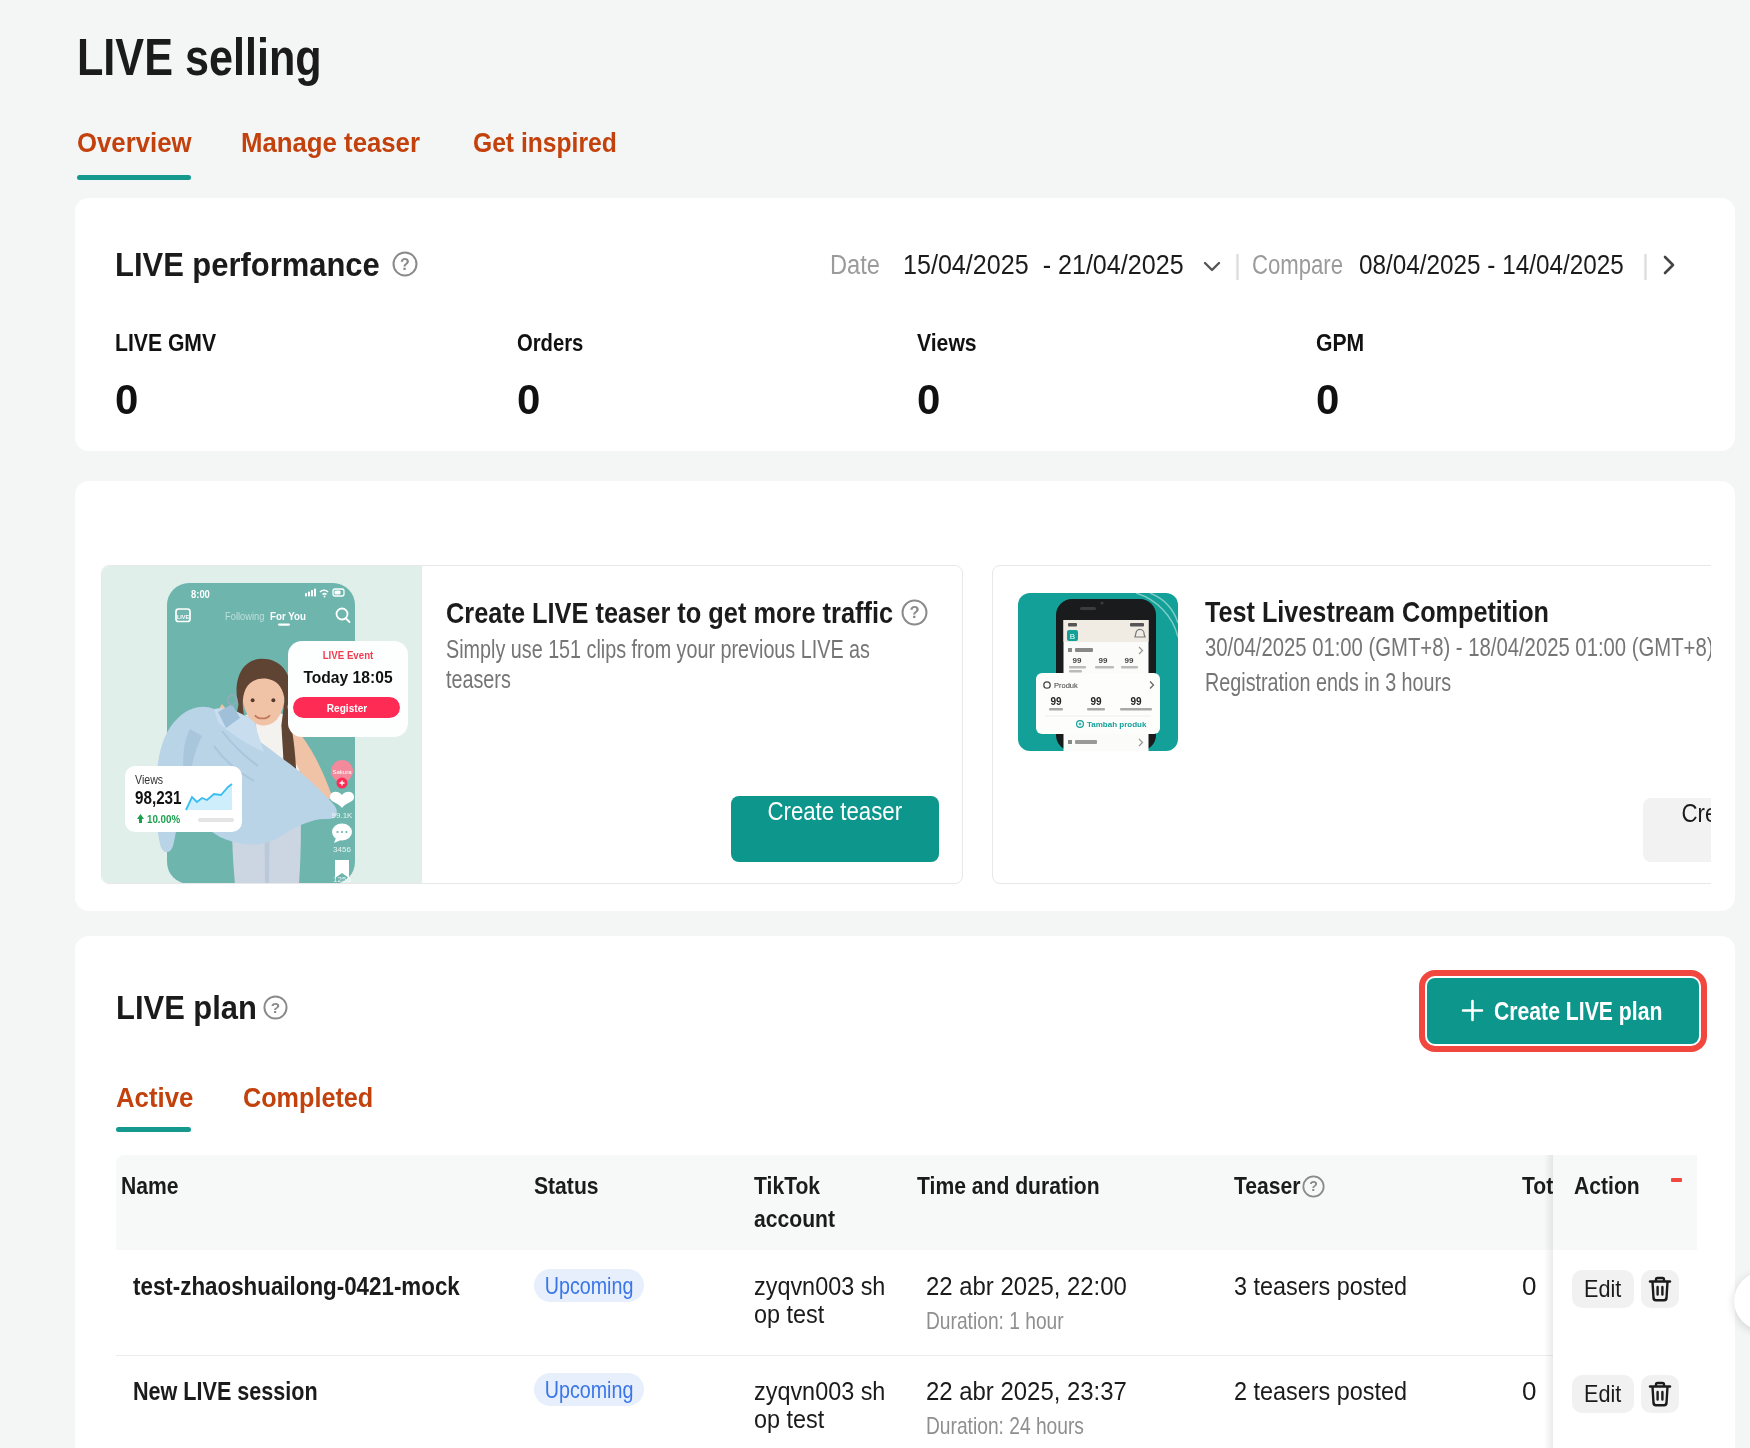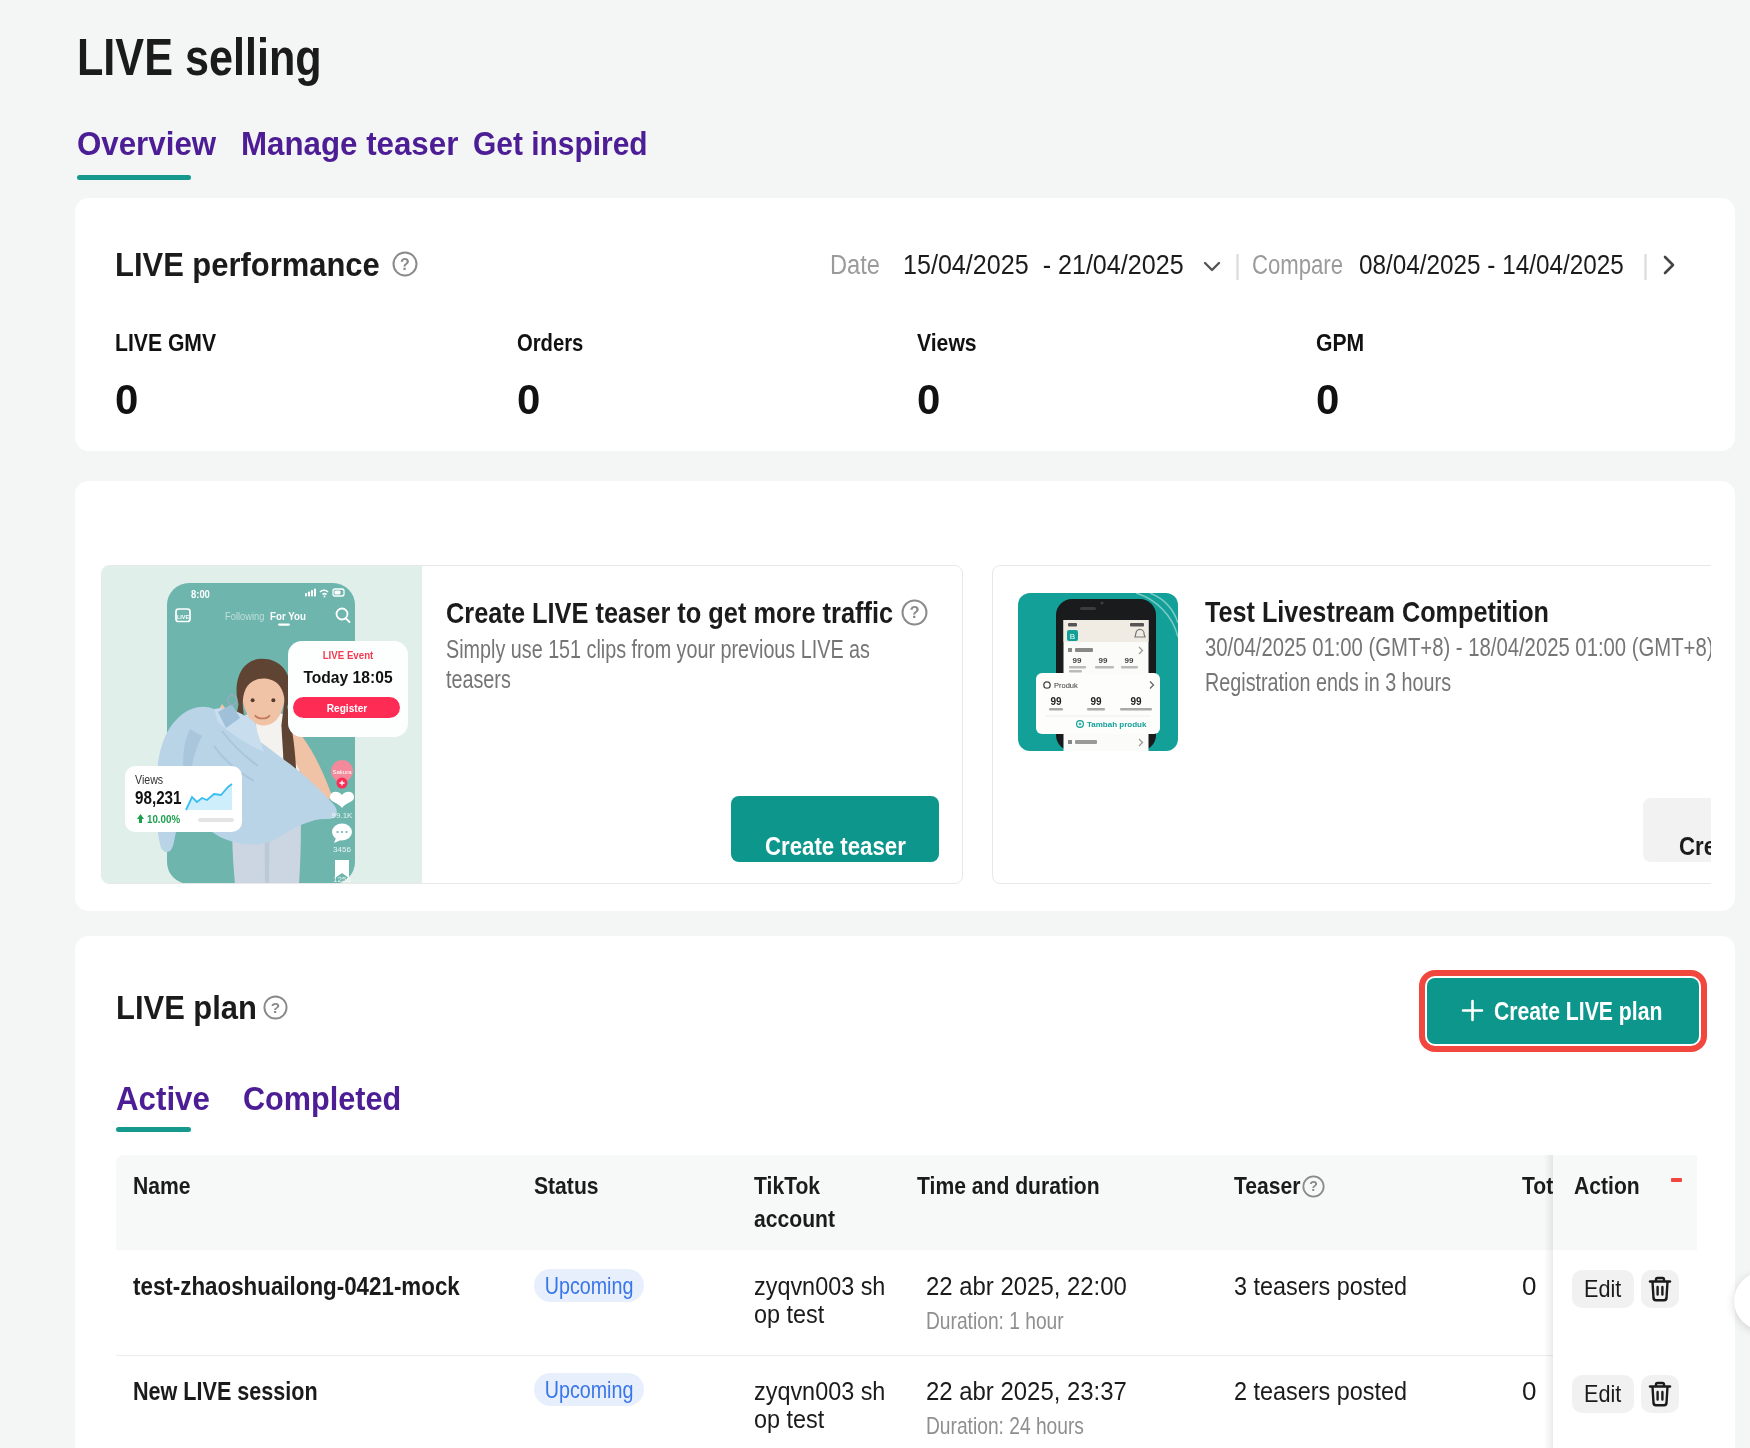--- a/index.html
+++ b/index.html
@@ -3,42 +3,42 @@
 <meta charset="utf-8">
 <style>
 * { margin:0; padding:0; box-sizing:border-box; }
 html,body { width:1750px; height:1448px; overflow:hidden; }
 body { background:#f4f5f5; font-family:"Liberation Sans", sans-serif; color:#1b1b1b; position:relative; }
 .card { position:absolute; left:75px; width:1660px; background:#fff; border-radius:14px; }
 .sx { display:inline-block; white-space:nowrap; transform:scaleX(var(--s,0.85)); transform-origin:0 50%; }
 .sxc { display:inline-block; white-space:nowrap; transform:scaleX(var(--s,0.85)); transform-origin:50% 50%; }
 h1 { position:absolute; left:77px; top:31px; font-size:52px; font-weight:700; line-height:52px; }
 .tabs { position:absolute; left:77px; top:128px; }
-.tab { position:absolute; top:0; font-size:34px; font-weight:700; color:#4c1d95; white-space:nowrap; line-height:30px; }
+.tab { position:absolute; top:0; font-size:28px; font-weight:700; color:#c2410c; white-space:nowrap; line-height:30px; }
 .tab-underline { position:absolute; left:0; top:47px; width:114px; height:5px; background:#15998f; border-radius:2.5px; }
 
 
 #c1 { top:198px; height:253px; }
 .ctitle { position:absolute; font-size:34px; font-weight:700; line-height:36px; white-space:nowrap; }
 #c1 .ctitle { left:40px; top:48px; }
 .dateline { position:absolute; top:53px; left:755px; width:860px; height:30px; font-size:27px; color:#1b1b1b; }
 .dl { position:absolute; top:0; line-height:28px; white-space:nowrap; transform:scaleX(var(--s,0.9)); transform-origin:0 50%; }
 .mlabel { position:absolute; top:132px; font-size:23px; font-weight:700; color:#111; }
 .mvalue { position:absolute; top:181px; font-size:42px; font-weight:700; color:#111; line-height:42px; }
 
 
 #c2 { top:481px; height:430px; }
 #c2 .ctitle { left:27px; top:24px; font-size:35px; }
 #c2 .rowclip { position:absolute; left:26px; top:84px; width:1610px; height:321px; overflow:hidden; }
 .subcard { position:absolute; top:0; height:319px; width:862px; border:1px solid #e8e8e8; border-radius:8px; background:#fff; overflow:hidden; }
 #sc1 { left:0; }
 #sc2 { left:891px; }
 .sc-title { position:absolute; font-size:30px; font-weight:700; color:#1b1b1b; white-space:nowrap; line-height:32px; }
 .sc-sub { position:absolute; font-size:26px; color:#757575; line-height:30px; }
-.btn { position:absolute; border-radius:8px; display:flex; align-items:flex-end; justify-content:center; font-weight:700; }
+.btn { position:absolute; border-radius:8px; display:flex; align-items:flex-start; justify-content:center; font-weight:400; }
 
 
 #c3 { top:936px; height:560px; overflow:hidden; border-radius:14px 14px 0 0; }
 #c3 .ctitle { left:41px; top:53px; }
 .cbtn { position:absolute; left:1352px; top:42px; width:272px; height:66px; background:#0d968b; border-radius:8px; color:#fff;
   box-shadow:0 0 0 2px #fff, 0 0 0 8px #f2473f; font-size:26px; font-weight:700; }
 .tabs2 { position:absolute; left:41px; top:147px; }
 .thead { position:absolute; left:41px; top:219px; width:1581px; height:95px; background:#f7f8f8; border-radius:8px 8px 0 0; }
 .th { position:absolute; font-size:24px; font-weight:700; color:#1b1b1b; top:233px; line-height:33px; }
 .tcell { position:absolute; font-size:26px; color:#1b1b1b; line-height:34px; }
@@ -259,21 +259,21 @@
         <path d="M11.5 2 V21 M2 11.5 H21" stroke="#fff" stroke-width="2.6" stroke-linecap="round"></path>
       </svg>
       <span style="position:absolute; left:67px; top:0; line-height:66px; white-space:nowrap; transform:scaleX(0.815); transform-origin:0 50%;">Create LIVE plan</span>
     </div>
   <div class="tabs2">
     <div class="tab" style="left:0;"><span class="sx" style="--s:0.92;">Active</span></div>
     <div class="tab" style="left:127px;"><span class="sx" style="--s:0.90;">Completed</span></div>
     <div class="tab-underline" style="top:44px; width:75px;"></div>
   </div>
   <div class="thead"></div>
-  <div class="th" style="left:58px;"><span class="sx" style="--s:0.88;">Name</span></div>
+  <div class="th" style="left:46px;"><span class="sx" style="--s:0.88;">Name</span></div>
   <div class="th" style="left:459px;"><span class="sx" style="--s:0.88;">Status</span></div>
   <div class="th" style="left:679px;"><span class="sx" style="--s:0.88;">TikTok</span><br><span class="sx" style="--s:0.88;">account</span></div>
   <div class="th" style="left:842px;"><span class="sx" style="--s:0.88;">Time and duration</span></div>
   <div class="th" style="left:1159px;"><span class="sx" style="--s:0.88;">Teaser</span> <svg width="23" height="23" viewBox="0 0 26 26" style="vertical-align:-4px; margin-left:-14px;">
         <circle cx="13" cy="13" r="11.5" fill="none" stroke="#8a8a8a" stroke-width="2"></circle>
         <text x="13" y="18.5" text-anchor="middle" font-size="16" font-weight="700" fill="#8a8a8a" font-family="Liberation Sans">?</text>
       </svg></div>
   <div class="th" style="left:1447px;"><span class="sx" style="--s:0.88;">Tota</span></div>
 
   <div class="tcell" style="left:58px; top:333px; font-weight:700;"><span class="sx" style="--s:0.86;">test-zhaoshuailong-0421-mock</span></div>

